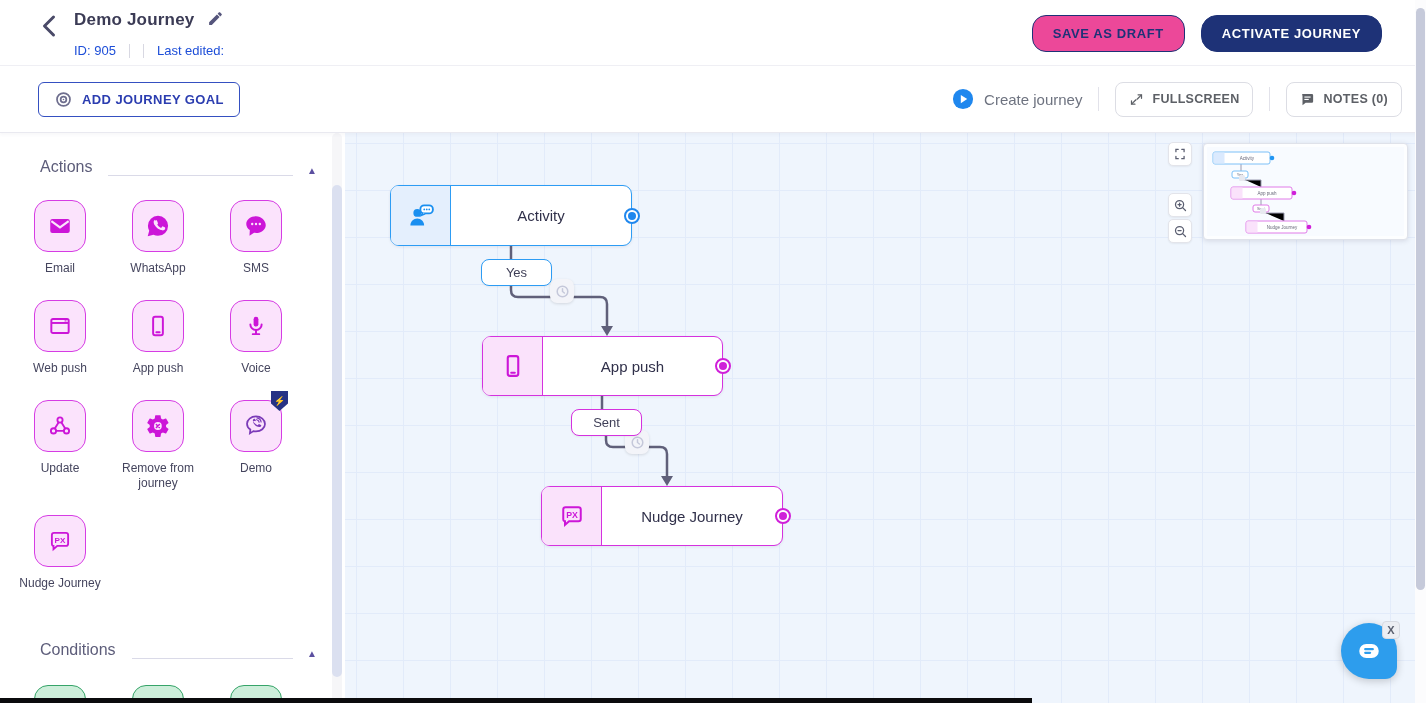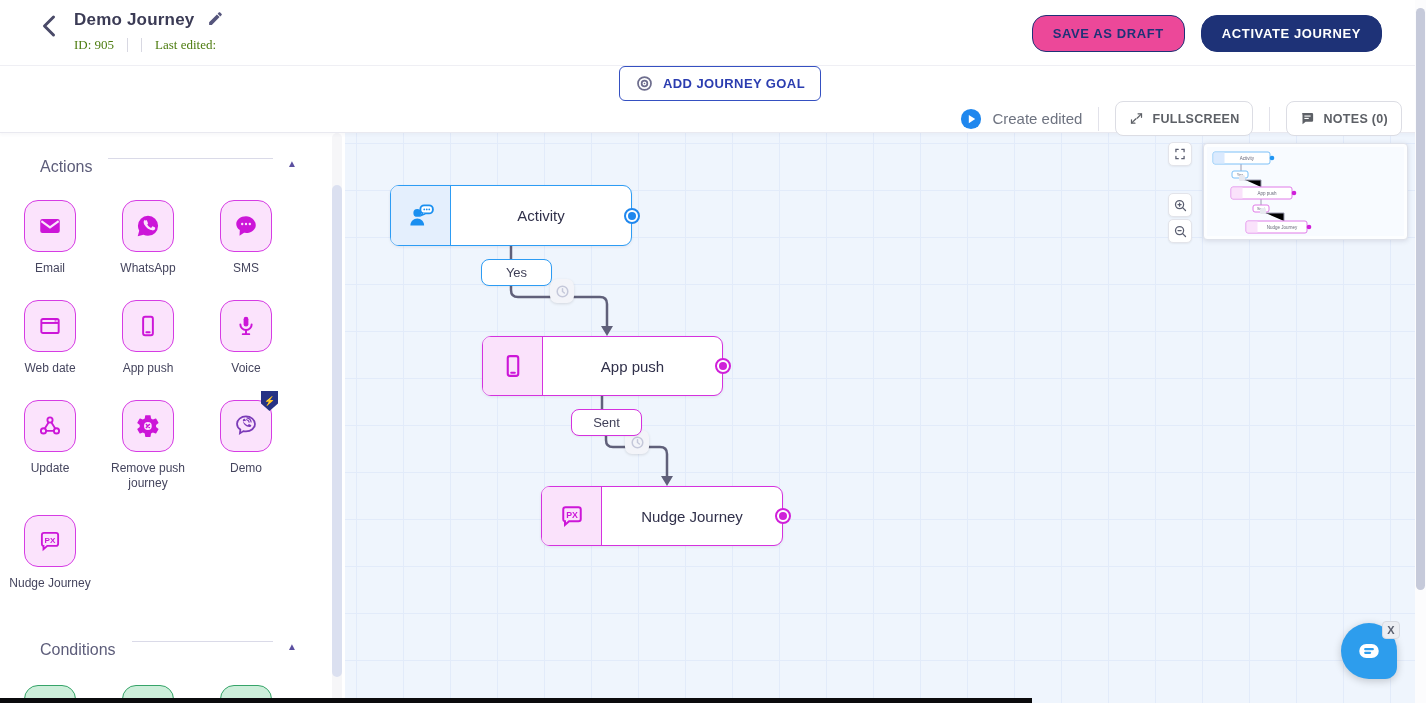--- a/index.html
+++ b/index.html
@@ -8,48 +8,48 @@
     font-family:"Liberation Sans", sans-serif;
     background:#ffffff; position:relative; color:#3b3b55;
   }
   button { font-family:inherit; cursor:pointer; background:none; border:none; }
 
   
   .topbar { height:66px; display:flex; align-items:flex-start; padding:10px 44px 0 40px; border-bottom:1px solid #efeff4; }
   .back-btn { margin-top:4px; margin-right:16px; }
   .title-row { display:flex; align-items:center; gap:12px; }
   .page-title { font-size:17px; font-weight:700; color:#3b3b55; letter-spacing:.2px; }
-  .meta-row { display:flex; align-items:center; gap:13px; margin-top:7px; font-size:13px; color:#4d7c0f;font-family:Liberation Serif, serif; }
+  .meta-row { display:flex; align-items:center; gap:13px; margin-top:13px; font-size:13px; color:#1d4ed8; }
   .vsep { width:1px; height:14px; background:#d8d8e2; }
   .header-actions { margin-left:auto; display:flex; gap:16px; margin-top:5px; }
   .btn-outline { border:1.5px solid #1e3277; color:#1e3277; background:#ec4899; border-radius:14px; padding:10px 20px; font-weight:700; font-size:13px; letter-spacing:.6px; }
   .btn-primary { border:1.5px solid #1e3277; background:#1e3277; color:#fff; border-radius:16px; padding:10px 20px; font-weight:700; font-size:13px; letter-spacing:.6px; }
 
   
-  .toolbar { height:67px; display:flex; align-items:center; padding:0 24px 0 38px; border-bottom:1px solid #e9e9f0; position:relative; z-index:5; background:#fff; box-shadow:0 2px 3px rgba(100,100,140,.05);flex-direction:column; }
+  .toolbar { height:67px; display:flex; align-items:center; padding:0 24px 0 38px; border-bottom:1px solid #e9e9f0; position:relative; z-index:5; background:#fff; box-shadow:0 2px 3px rgba(100,100,140,.05); }
   .btn-goal { display:flex; align-items:center; gap:9px; border:1px solid #3550c1; border-radius:6px; background:#fff; padding:7px 15px; color:#2b3db0; font-weight:700; font-size:13px; letter-spacing:.4px; }
   .toolbar-right { margin-left:auto; display:flex; align-items:center; gap:16px; }
   .create-journey { display:flex; align-items:center; gap:10px; color:#6e7380; font-size:15px; cursor:pointer; }
   .tsep { width:1px; height:24px; background:#e2e2ea; }
   .btn-light { display:flex; align-items:center; gap:8px; border:1px solid #dcdde4; border-radius:8px; background:#fff; padding:9px 13px; color:#5d6066; font-weight:700; font-size:12.5px; letter-spacing:.3px; }
 
   
   .content { position:absolute; top:133px; left:0; right:0; bottom:0; }
   .sidebar { position:absolute; left:0; top:0; width:345px; height:100%; background:#fff; overflow:hidden; }
   .canvas { position:absolute; left:345px; top:0; width:1081px; height:100%;
     background-color:#eff5fd;
     background-image:linear-gradient(#e2ebfa 1px, transparent 1px), linear-gradient(90deg,#e2ebfa 1px, transparent 1px);
     background-size:47px 47px; background-position:11px 10px; }
 
   
-  .section-head { display:flex; align-items:flex-start; margin:25px 48px 0 40px; }
+  .section-head { display:flex; align-items:flex-end; margin:25px 28px 0 40px; }
   .section-head .slabel { font-size:16px; color:#5d5d7a; }
   .rule { flex:1; height:1px; background:#dadae8; margin:0 14px 0 16px; }
   .tri { color:#5b4fa0; font-size:10px; }
-  .tile-grid { display:grid; grid-template-columns:98px 98px 98px; padding-left:1px; margin-top:24px; row-gap:24px; }
+  .tile-grid { display:grid; grid-template-columns:98px 98px 98px; padding-left:11px; margin-top:24px; row-gap:24px; }
   .tile { display:flex; flex-direction:column; align-items:center; cursor:pointer; }
   .tile-box { width:52px; height:52px; border-radius:14px; display:flex; align-items:center; justify-content:center; position:relative; }
   .tile-box.pink { background:#fbe3fc; border:1.5px solid #d63ce4; }
   .tile-box.green { background:#cdeeda; border:1.5px solid #36a469; }
   .tile-label { margin-top:9px; font-size:12px; color:#45455e; text-align:center; line-height:1.25; max-width:92px; }
   .badge { position:absolute; top:-10px; right:-7px; width:17px; height:20px; background:#263285;
     clip-path:polygon(0 0,100% 0,100% 62%,50% 100%,0 62%); display:flex; align-items:center; justify-content:center;
     font-size:9px; color:#ffd23e; }
   .cond-grid { margin-top:26px; }
   .sb-scroll { position:absolute; right:3px; top:0; width:10px; height:100%; background:#f6f6f8; border-radius:5px; }
@@ -124,21 +124,21 @@
         <circle cx="12" cy="12" r="1" fill="#6e6e8e"></circle>
       </svg>
     <span>ADD JOURNEY GOAL</span>
   </button>
   <div class="toolbar-right">
     <div class="create-journey">
       <svg width="22" height="22" viewBox="0 0 24 24">
           <circle cx="12" cy="12" r="11" fill="#1f87ee"></circle>
           <path d="M9.6 7.5v9l7-4.5z" fill="#fff"></path>
         </svg>
-      <span>Create edited</span>
+      <span>Create journey</span>
     </div>
     <div class="tsep"></div>
     <button class="btn-light">
       <svg width="15" height="15" viewBox="0 0 24 24" fill="none" stroke="#5d6066" stroke-width="2" stroke-linecap="round">
           <path d="M14.5 4.5H20v5.5"></path>
           <path d="M19.5 5 13 11.5"></path>
           <path d="M9.5 19.5H4V14"></path>
           <path d="M4.5 19 11 12.5"></path>
         </svg>
       <span>FULLSCREEN</span>
@@ -196,21 +196,21 @@
       </div>
 
       <div class="tile">
         <div class="tile-box pink">
             <svg width="26" height="26" viewBox="0 0 24 24" fill="none" stroke="#cc16d8" stroke-width="1.8">
               <rect x="4" y="5.5" width="16" height="13" rx="1.5"></rect>
               <path d="M4 9.2h16"></path>
               <rect x="16.2" y="6.8" width="1.8" height="1" fill="#cc16d8" stroke="none"></rect>
             </svg>
           </div>
-        <div class="tile-label">Web date</div>
+        <div class="tile-label">Web push</div>
       </div>
       <div class="tile">
         <div class="tile-box pink">
             <svg width="26" height="26" viewBox="0 0 24 24" fill="none" stroke="#cc16d8" stroke-width="1.8">
               <rect x="7.5" y="3.5" width="9" height="17" rx="1.8"></rect>
               <path d="M10.5 17.8h3" stroke-linecap="round"></path>
             </svg>
           </div>
         <div class="tile-label">App push</div>
       </div>
@@ -237,21 +237,21 @@
         <div class="tile-label">Update</div>
       </div>
       <div class="tile">
         <div class="tile-box pink">
             <svg width="26" height="26" viewBox="0 0 24 24">
               <path d="M19.4 13c.04-.3.06-.66.06-1s-.02-.7-.06-1l2.1-1.65a.5.5 0 0 0 .12-.64l-2-3.46a.5.5 0 0 0-.61-.22l-2.49 1a7.3 7.3 0 0 0-1.73-1l-.38-2.65A.49.49 0 0 0 13.9 2h-4a.49.49 0 0 0-.49.42l-.38 2.65c-.63.26-1.21.6-1.73 1l-2.49-1a.5.5 0 0 0-.61.22l-2 3.46a.5.5 0 0 0 .12.64L4.4 11c-.04.3-.06.66-.06 1s.02.7.06 1l-2.08 1.65a.5.5 0 0 0-.12.64l2 3.46c.12.22.39.3.61.22l2.49-1c.52.4 1.1.74 1.73 1l.38 2.65c.03.24.24.42.49.42h4c.25 0 .46-.18.49-.42l.38-2.65c.63-.26 1.21-.6 1.73-1l2.49 1c.22.08.49 0 .61-.22l2-3.46a.5.5 0 0 0-.12-.64L19.4 13z" fill="#cc16d8"></path>
               <circle cx="11.9" cy="12" r="3.6" fill="#fbe3fc"></circle>
               <path d="M10.5 10.6l2.8 2.8M13.3 10.6l-2.8 2.8" stroke="#cc16d8" stroke-width="1.4" stroke-linecap="round"></path>
             </svg>
           </div>
-        <div class="tile-label">Remove push journey</div>
+        <div class="tile-label">Remove from journey</div>
       </div>
 
       <div class="tile">
         <div class="tile-box pink">
           <span class="badge">⚡</span>
           <svg width="26" height="26" viewBox="0 0 24 24" fill="none" stroke="#7b3ab8" stroke-width="1.6">
               <path d="M12 3.2c-4.6 0-8.3 3-8.3 6.8 0 2.2 1.2 4.1 3.1 5.3l-.4 3.5 3.2-2.1c.8.2 1.6.3 2.4.3 4.6 0 8.3-3 8.3-6.8s-3.7-7-8.3-7z"></path>
               <path d="M9.4 7.4c.4.9.9 1.7 1.7 2.4.7.7 1.5 1.2 2.4 1.6l1-1c.2-.2.4-.2.6-.1l1.5.7c.2.1.3.3.3.6-.1.8-.8 1.4-1.6 1.4-3.4 0-6.2-2.8-6.2-6.2 0-.8.6-1.5 1.4-1.6.2 0 .5.1.6.3l.7 1.5c.1.2 0 .5-.1.6l-.3-.2z" fill="#7b3ab8" stroke="none"></path>
               <path d="M12.6 6.2c1.2.2 2.1 1.1 2.3 2.3M12.9 4.5c2 .3 3.5 1.8 3.8 3.8" stroke-width="1.1" stroke-linecap="round"></path>
             </svg>

